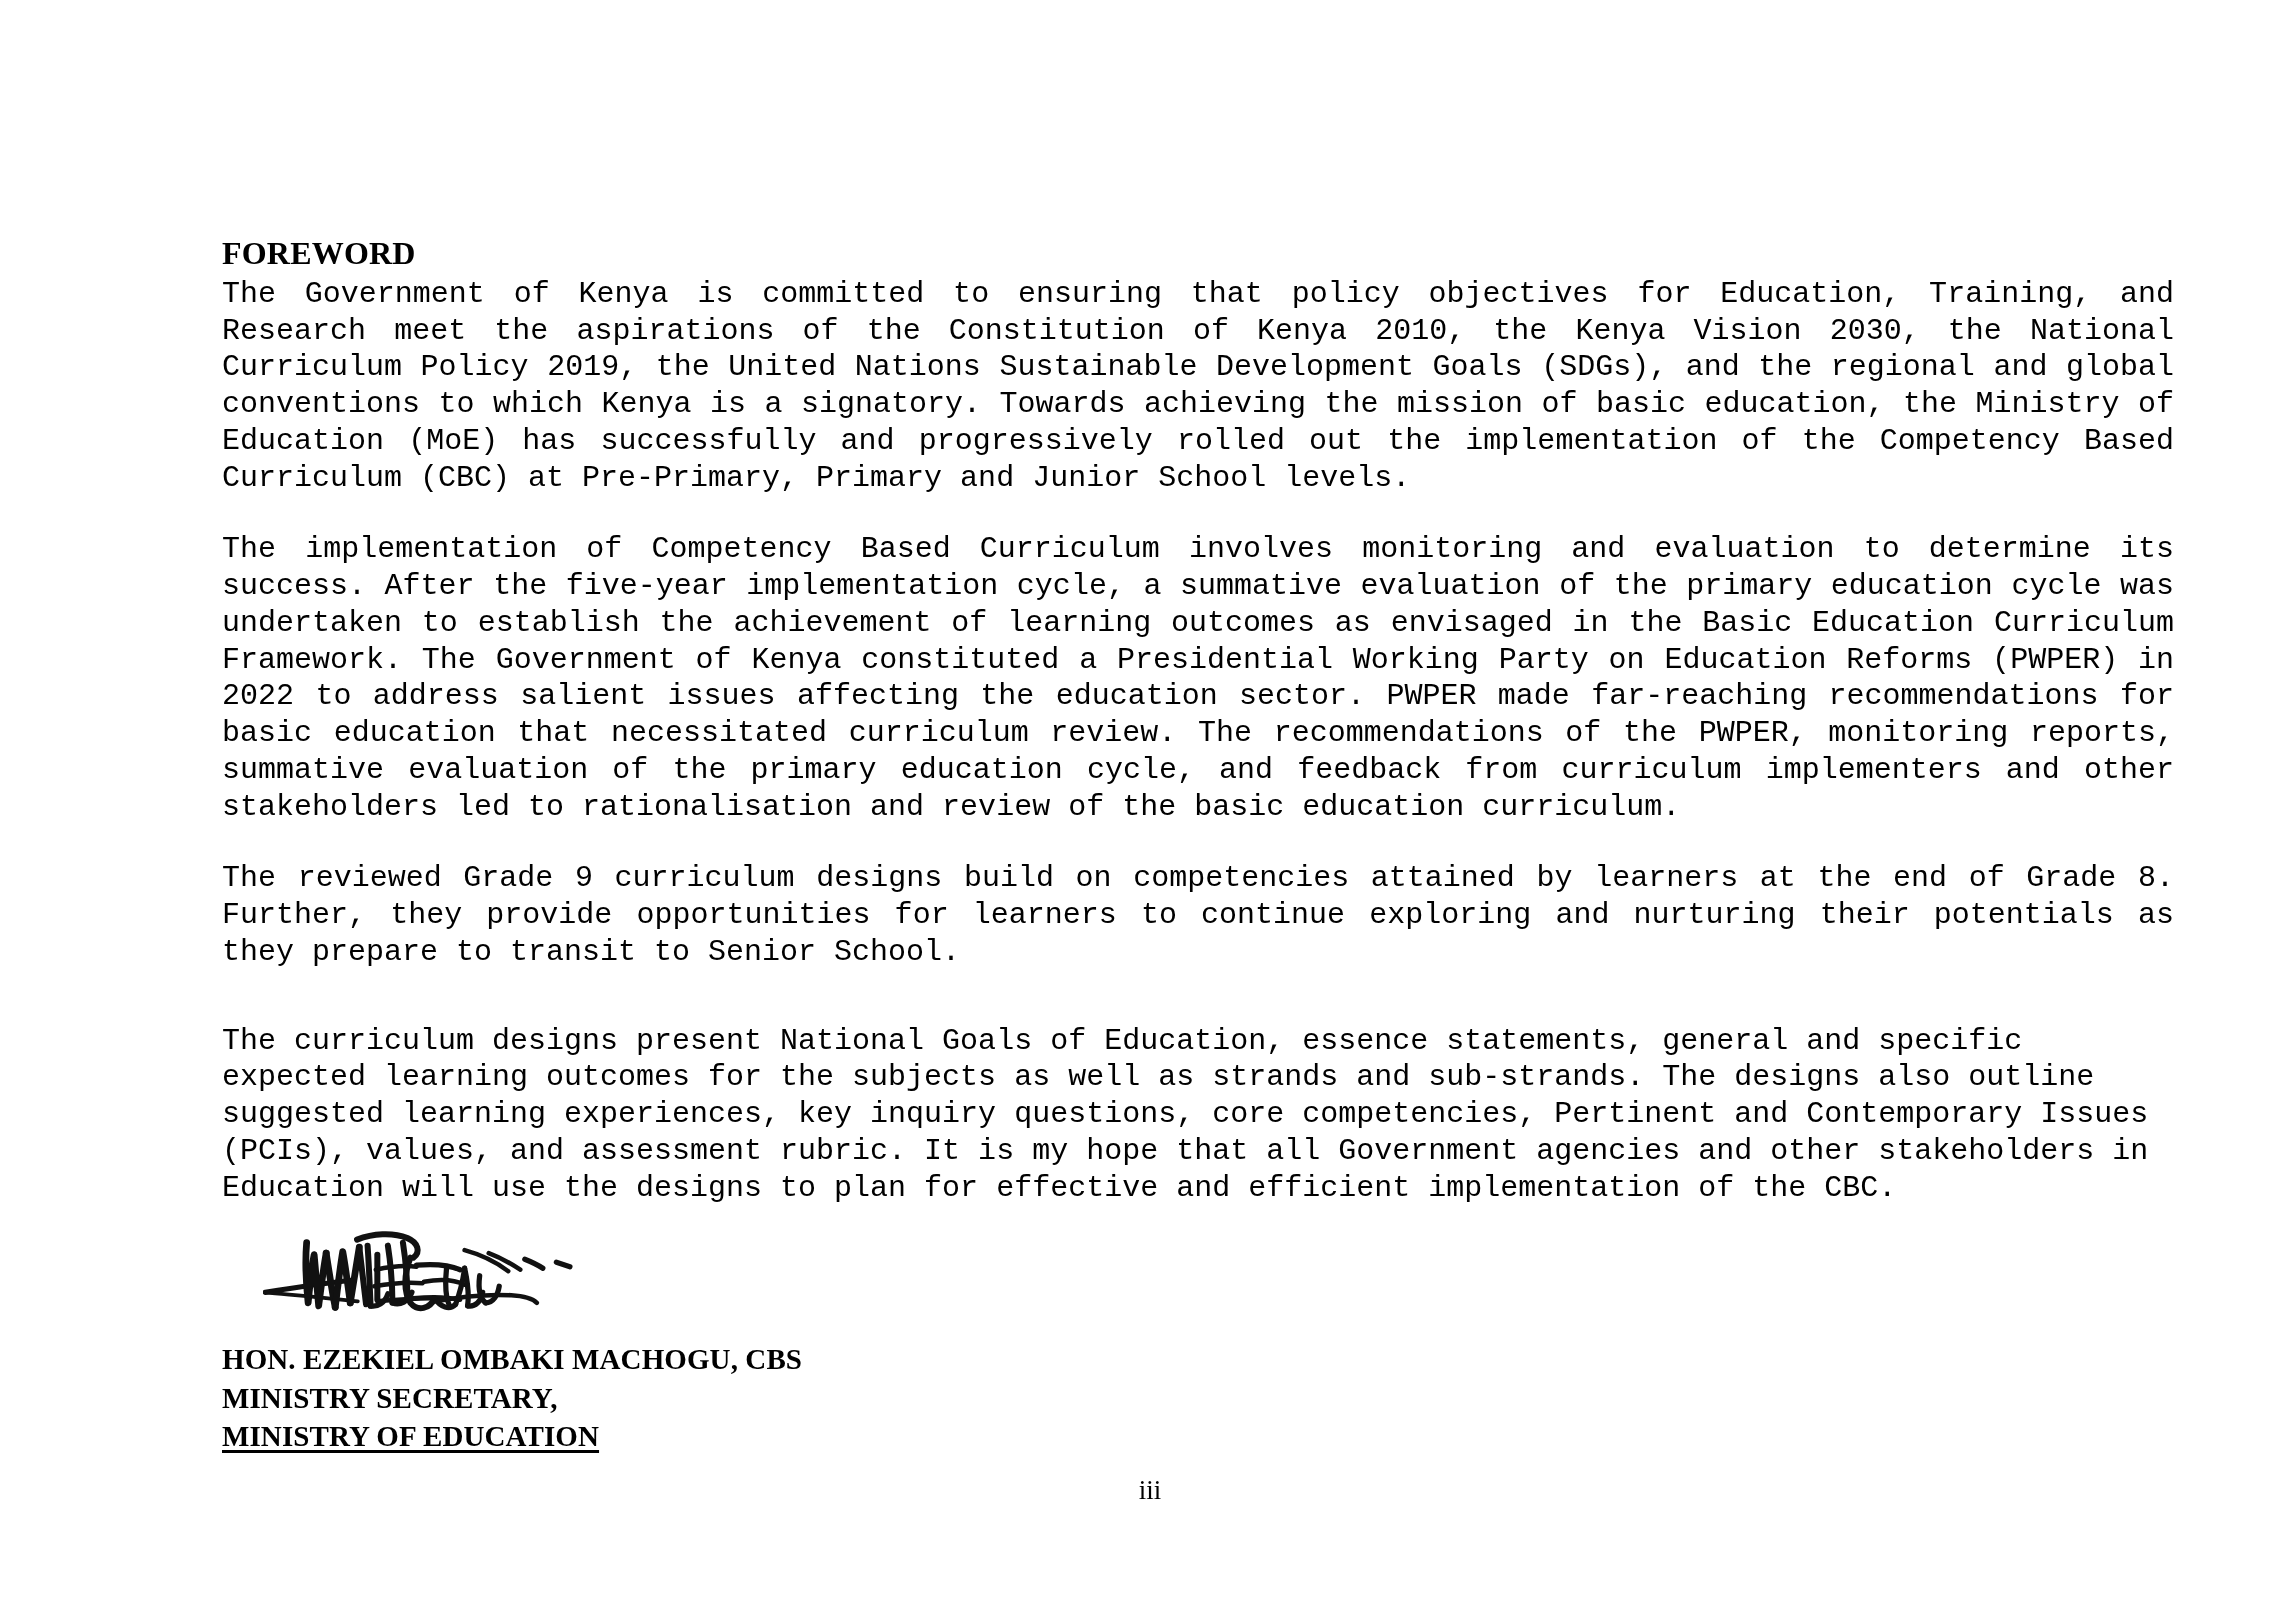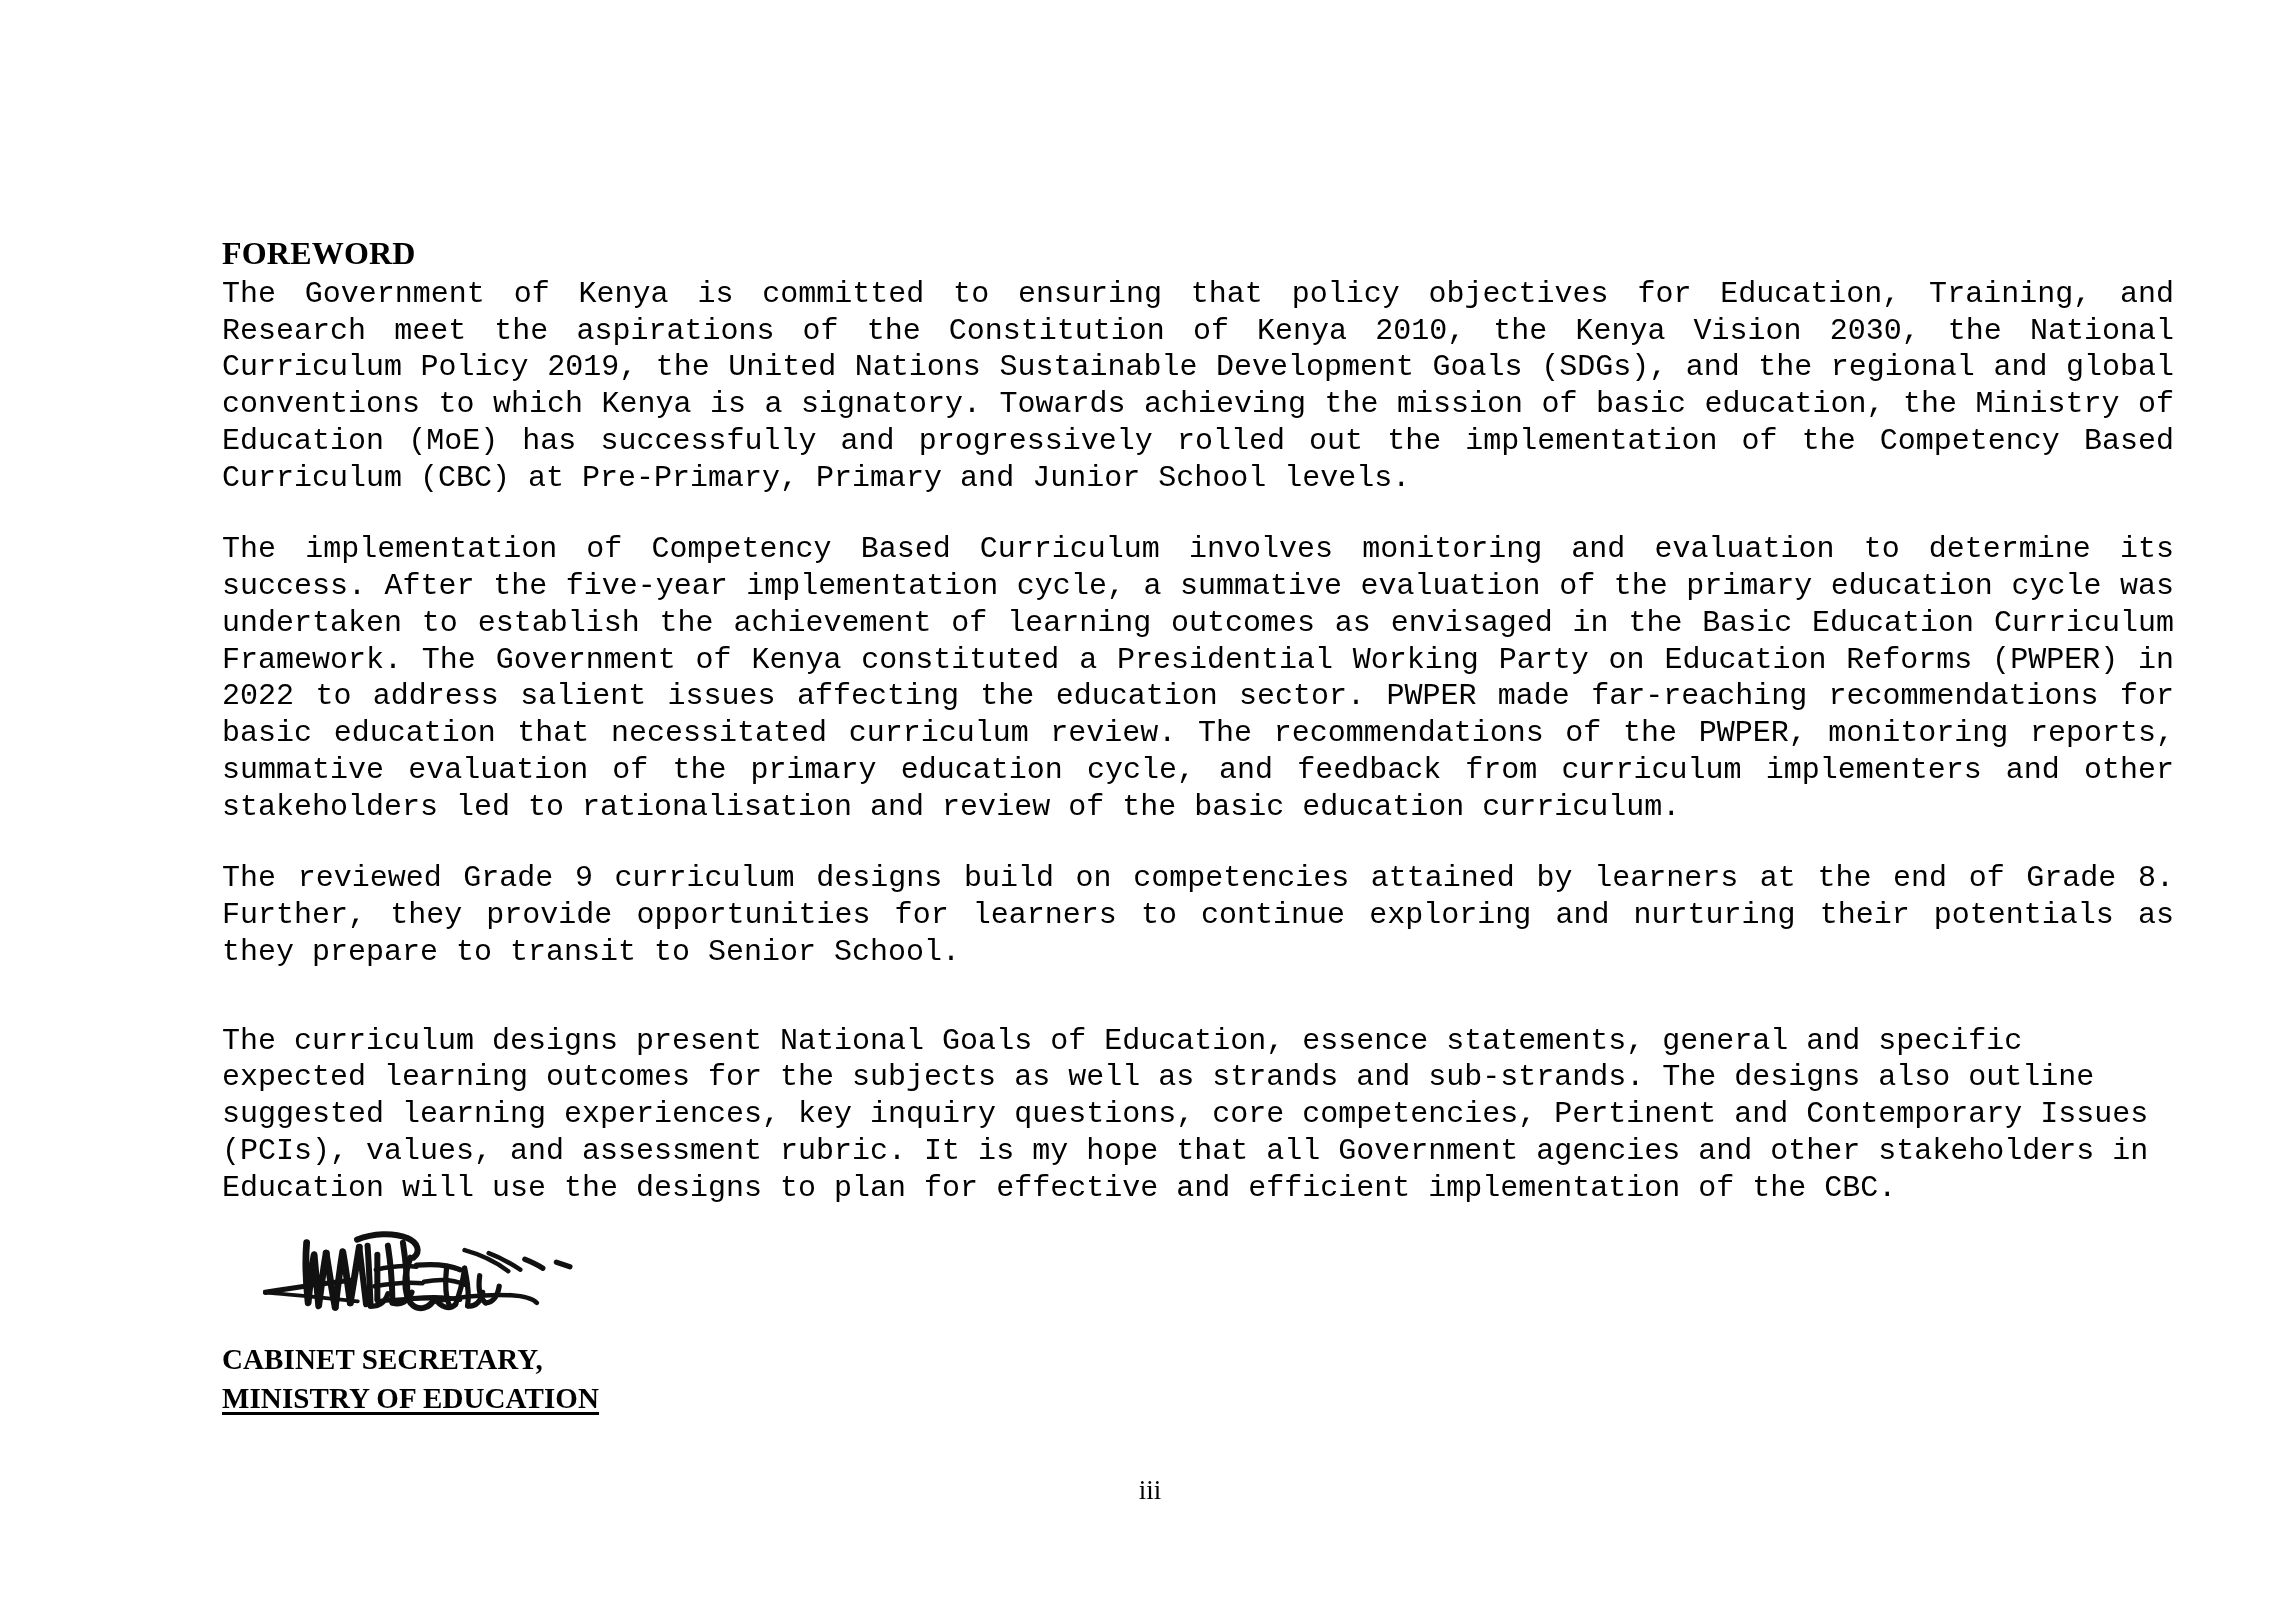--- a/index.html
+++ b/index.html
@@ -154,21 +154,22 @@
           <path d="M230 104 C262 98, 296 94, 330 96 C346 97, 358 100, 364 106" stroke-width="6"></path>
           <path d="M268 36 C290 42, 310 52, 326 64" stroke-width="6"></path>
           <path d="M300 40 C316 46, 330 54, 342 62" stroke-width="6"></path>
           <path d="M348 48 C358 52, 366 56, 372 60" stroke-width="7"></path>
           <path d="M390 52 C396 54, 402 56, 408 58" stroke-width="7"></path>
         </g>
       </svg>
     </div>
 
     <div class="sig-block">
-      <span class="sig-line">CABINET SECRETARY,</span>
+      <span class="sig-line">HON. EZEKIEL OMBAKI MACHOGU, CBS</span>
+      <span class="sig-line">MINISTRY SECRETARY,</span>
       <span class="sig-line underlined">MINISTRY OF EDUCATION</span>
     </div>
 
   </div>
 
   <div class="folio">iii</div>
 
 </div>
 
 

